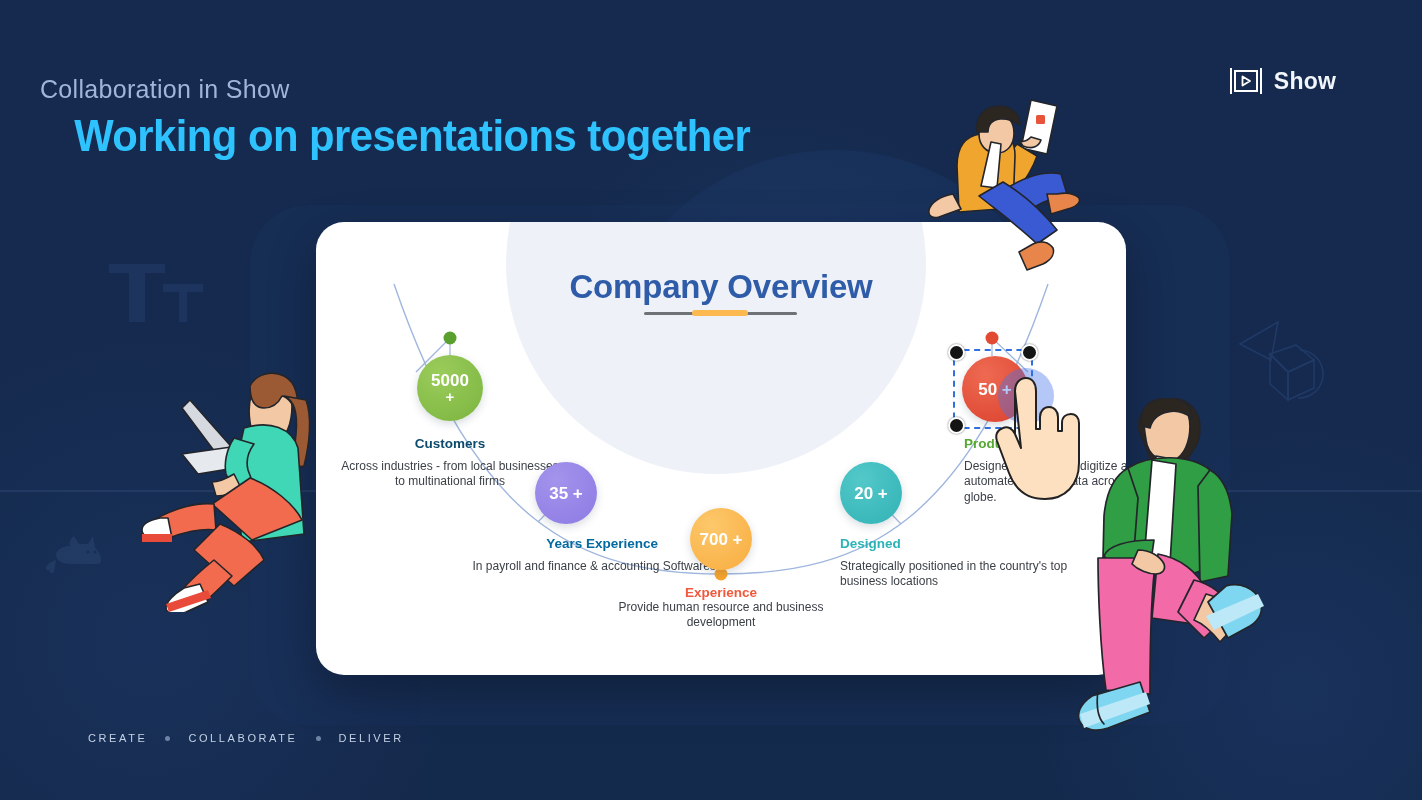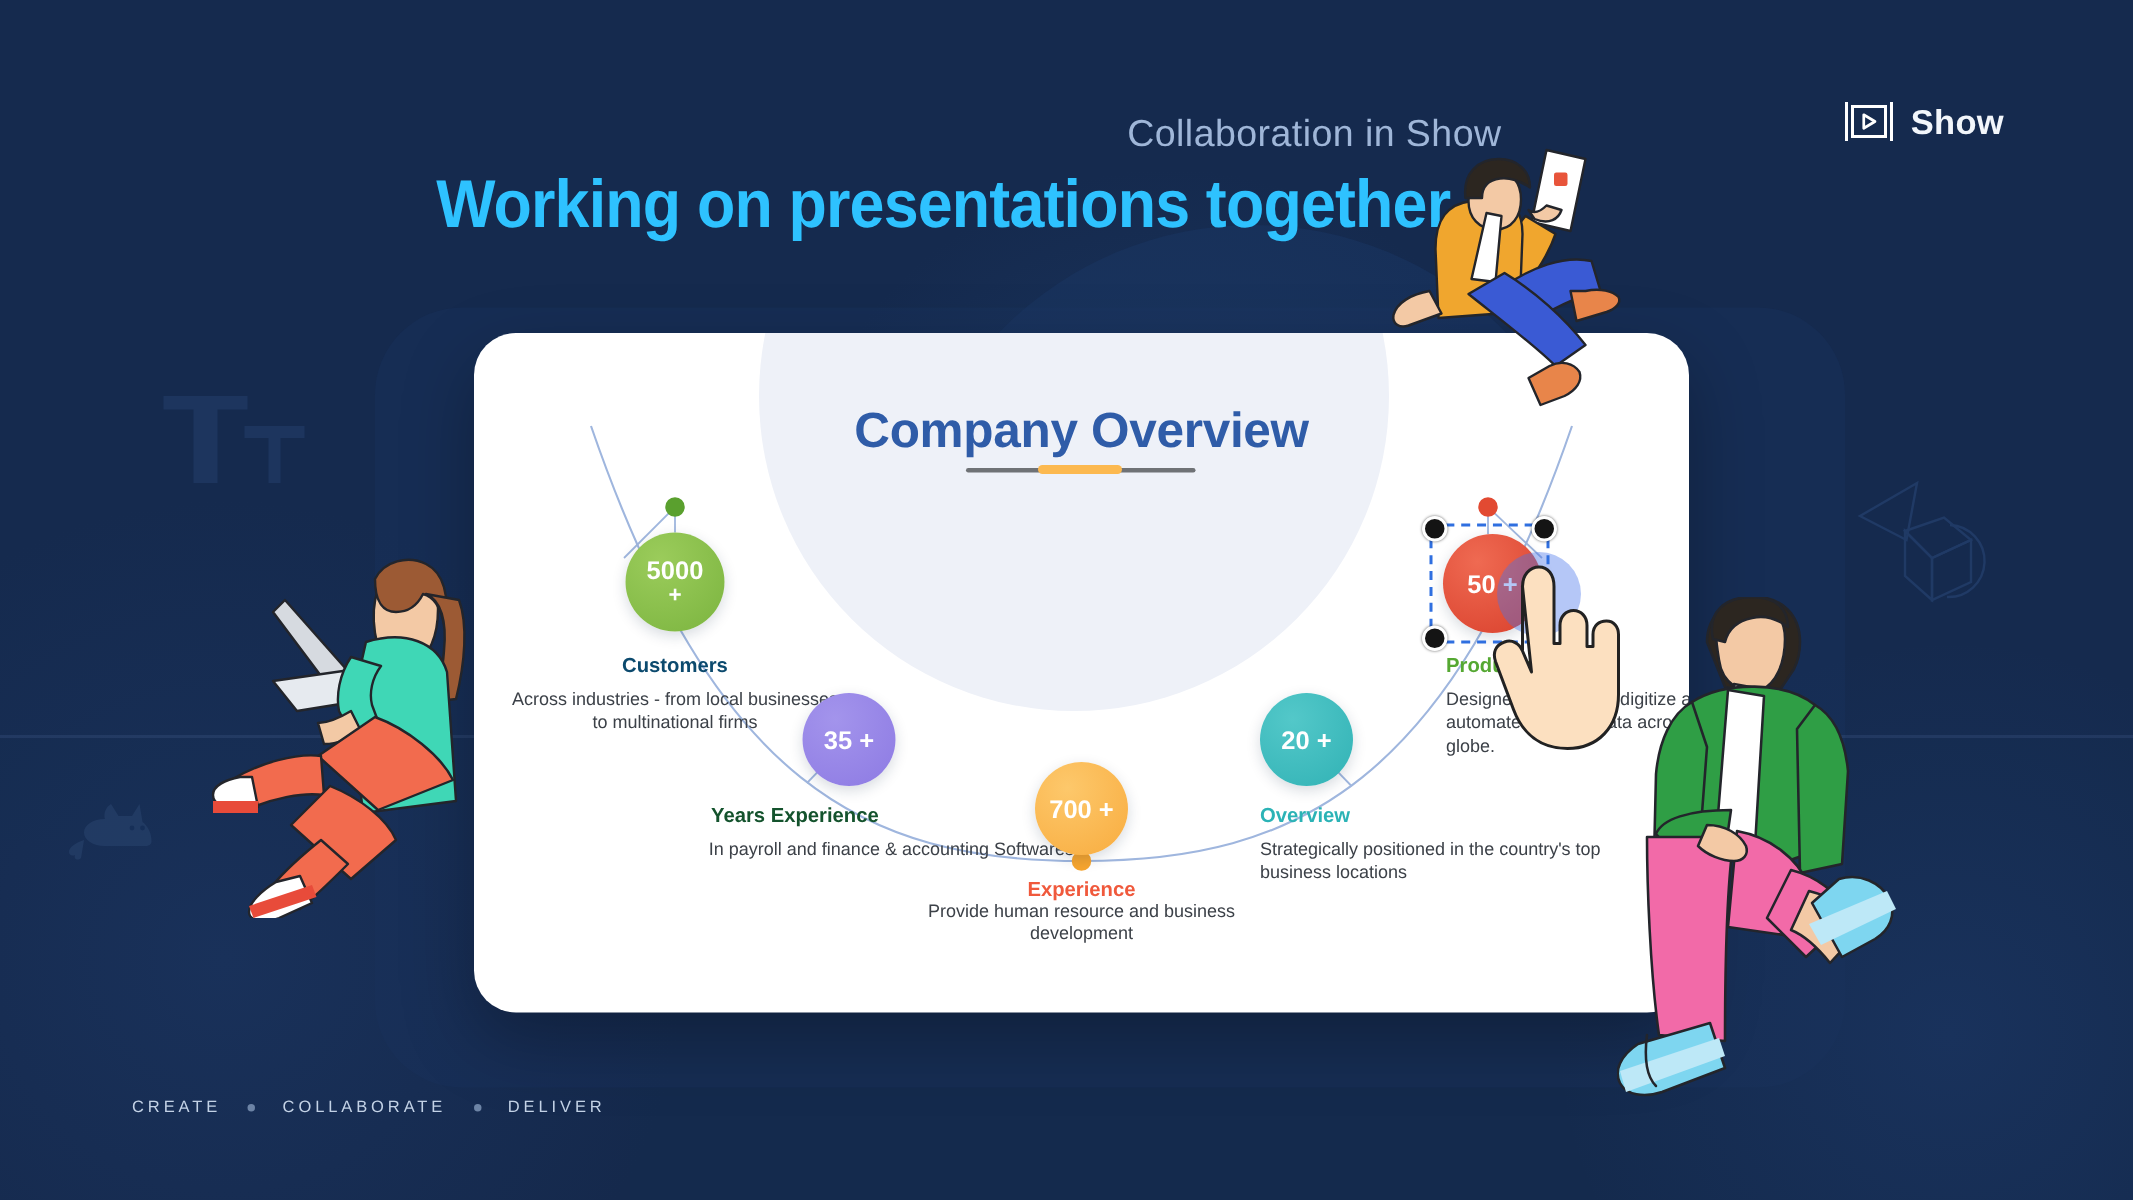--- a/index.html
+++ b/index.html
@@ -27,21 +27,21 @@
      border-radius:58px;background:#17305a;opacity:.55;}
   .bg-circ{position:absolute;left:600px;top:150px;width:470px;height:470px;border-radius:50%;
      background:#1a3564;opacity:.5;}
 
   .decor{position:absolute;opacity:.5;}
   .decor-tt{left:105px;top:258px;width:100px;height:70px;}
   .decor-shapes{left:1238px;top:312px;width:120px;height:110px;}
   .decor-cat{left:44px;top:530px;width:62px;height:44px;opacity:.55;}
 
   
-  .hdr{position:absolute;left:1px;top:76px;width:976px;text-align:right;padding-left:24px;}
+  .hdr{position:absolute;left:16px;top:76px;width:976px;text-align:left;padding-left:24px;}
   .hdr-sub{color:#9fb6d8;font-size:25px;letter-spacing:.3px;font-weight:400;line-height:1.1;}
   .hdr-title{margin-top:6px;color:#2ec2ff;font-size:45px;font-weight:700;letter-spacing:-.6px;
      line-height:1.15;font-stretch:condensed;transform:scaleX(.93);transform-origin:50% 50%;}
 
   .brand{position:absolute;right:86px;top:66px;display:flex;align-items:center;gap:11px;}
   .brand-mark{width:34px;height:30px;display:block;}
   .brand-name{color:#f2f6fb;font-size:23px;font-weight:700;letter-spacing:.2px;}
 
   
   .card{position:absolute;left:316px;top:222px;width:810px;height:453px;background:#ffffff;
@@ -65,21 +65,21 @@
   .n-desc{position:absolute;font-size:12px;color:#3c4148;line-height:1.28;}
 
   
   .nd0 .bubble{left:101px;top:133px;width:66px;height:66px;
     background:radial-gradient(circle at 35% 28%,#9bcc5b,#7bb43f);}
   .nd0 .n-label{left:76px;top:214px;width:116px;text-align:center;color:#0c4a6e;}
   .nd0 .n-desc{left:22px;top:237px;width:224px;text-align:center;}
 
   .nd1 .bubble{left:219px;top:240px;width:62px;height:62px;
     background:radial-gradient(circle at 35% 28%,#a394ec,#8d7ae3);}
-  .nd1 .n-label{left:158px;top:314px;width:184px;text-align:left;color:#14532d;}
+  .nd1 .n-label{left:158px;top:314px;width:184px;text-align:right;color:#0369a1;}
   .nd1 .n-desc{left:100px;top:337px;width:300px;text-align:right;}
 
   .nd2 .bubble{left:374px;top:286px;width:62px;height:62px;
     background:radial-gradient(circle at 35% 28%,#fdc86b,#f8ac3f);}
   .nd2 .n-label{left:322px;top:363px;width:166px;text-align:center;color:#f0593c;}
   .nd2 .n-desc{left:278px;top:378px;width:254px;text-align:center;}
 
   .nd3 .bubble{left:524px;top:240px;width:62px;height:62px;
     background:radial-gradient(circle at 35% 28%,#53c8c9,#31b2b5);}
   .nd3 .n-label{left:524px;top:314px;width:160px;text-align:left;color:#2bb3b6;}
@@ -212,21 +212,21 @@
     </div>
 
     <div class="node nd2">
       <div class="bubble">700 +</div>
       <div class="n-label">Experience</div>
       <div class="n-desc">Provide human resource and business development</div>
     </div>
 
     <div class="node nd3">
       <div class="bubble">20 +</div>
-      <div class="n-label">Overview</div>
+      <div class="n-label">Designed</div>
       <div class="n-desc">Strategically positioned in the country's top business locations</div>
     </div>
 
     <div class="node nd4">
       <div class="bubble">50 +</div>
       <div class="blue-overlay"></div>
       <div class="sel">
         <span class="hnd tl"></span>
         <span class="hnd tr"></span>
         <span class="hnd bl"></span>

